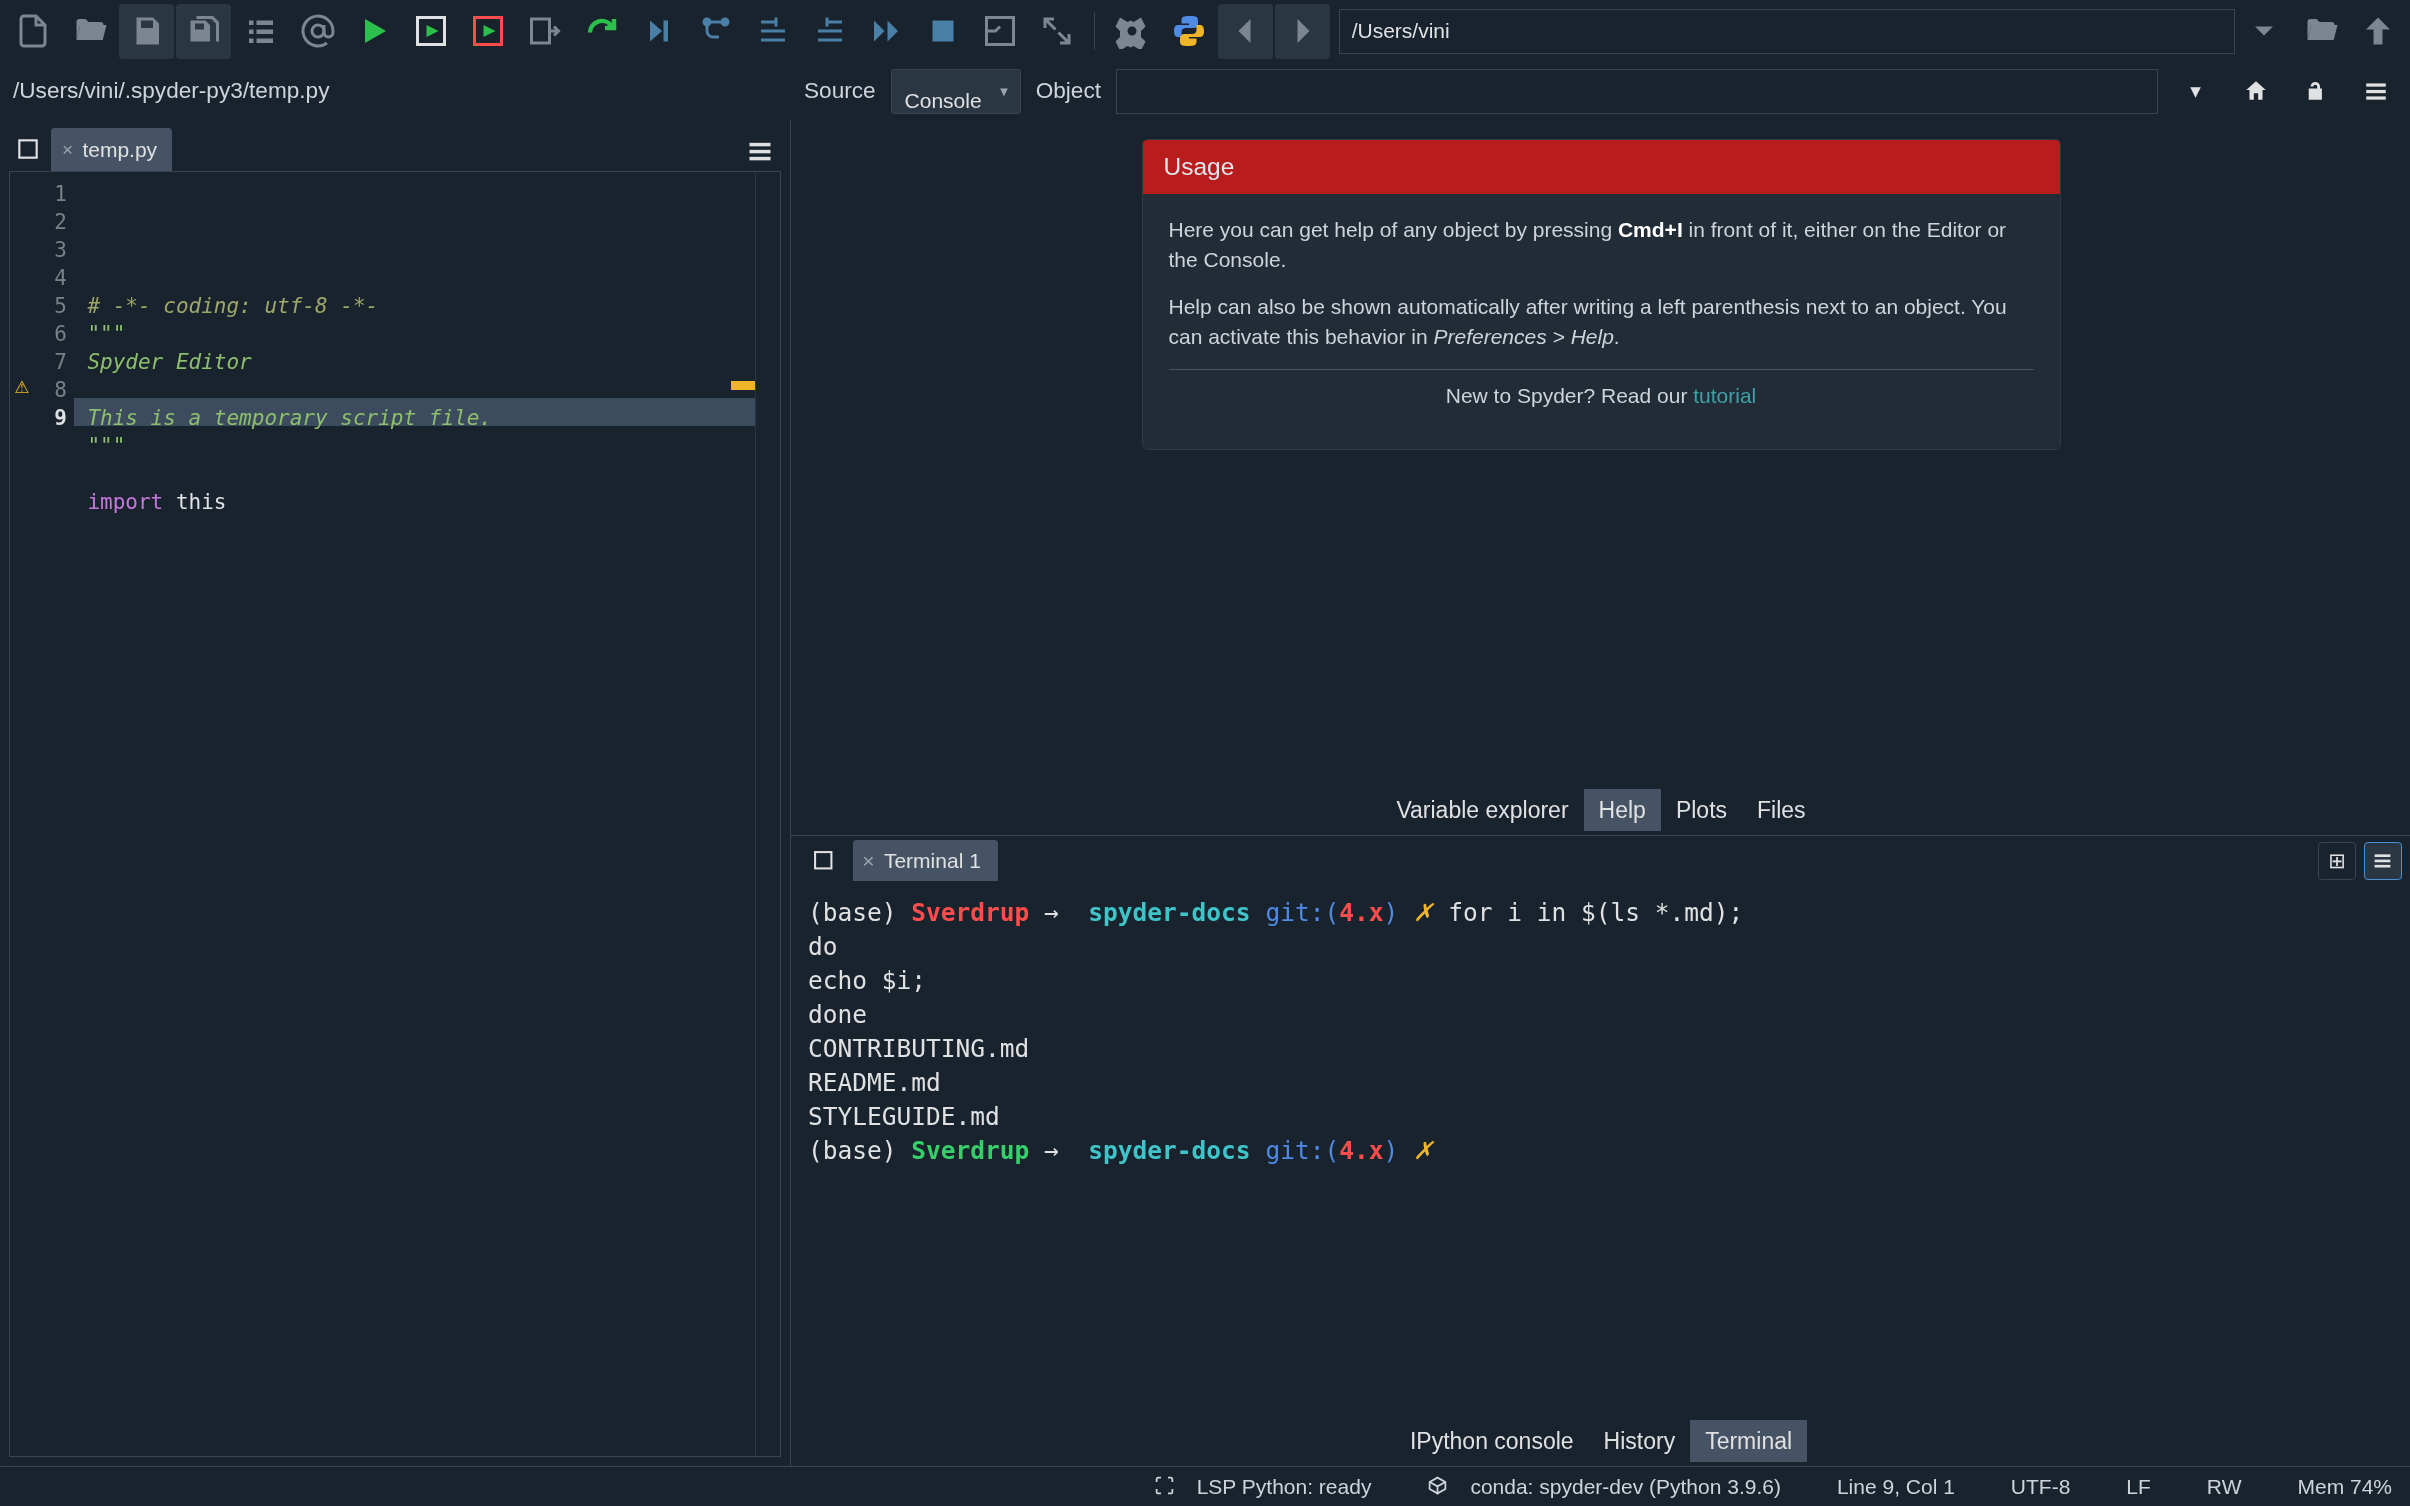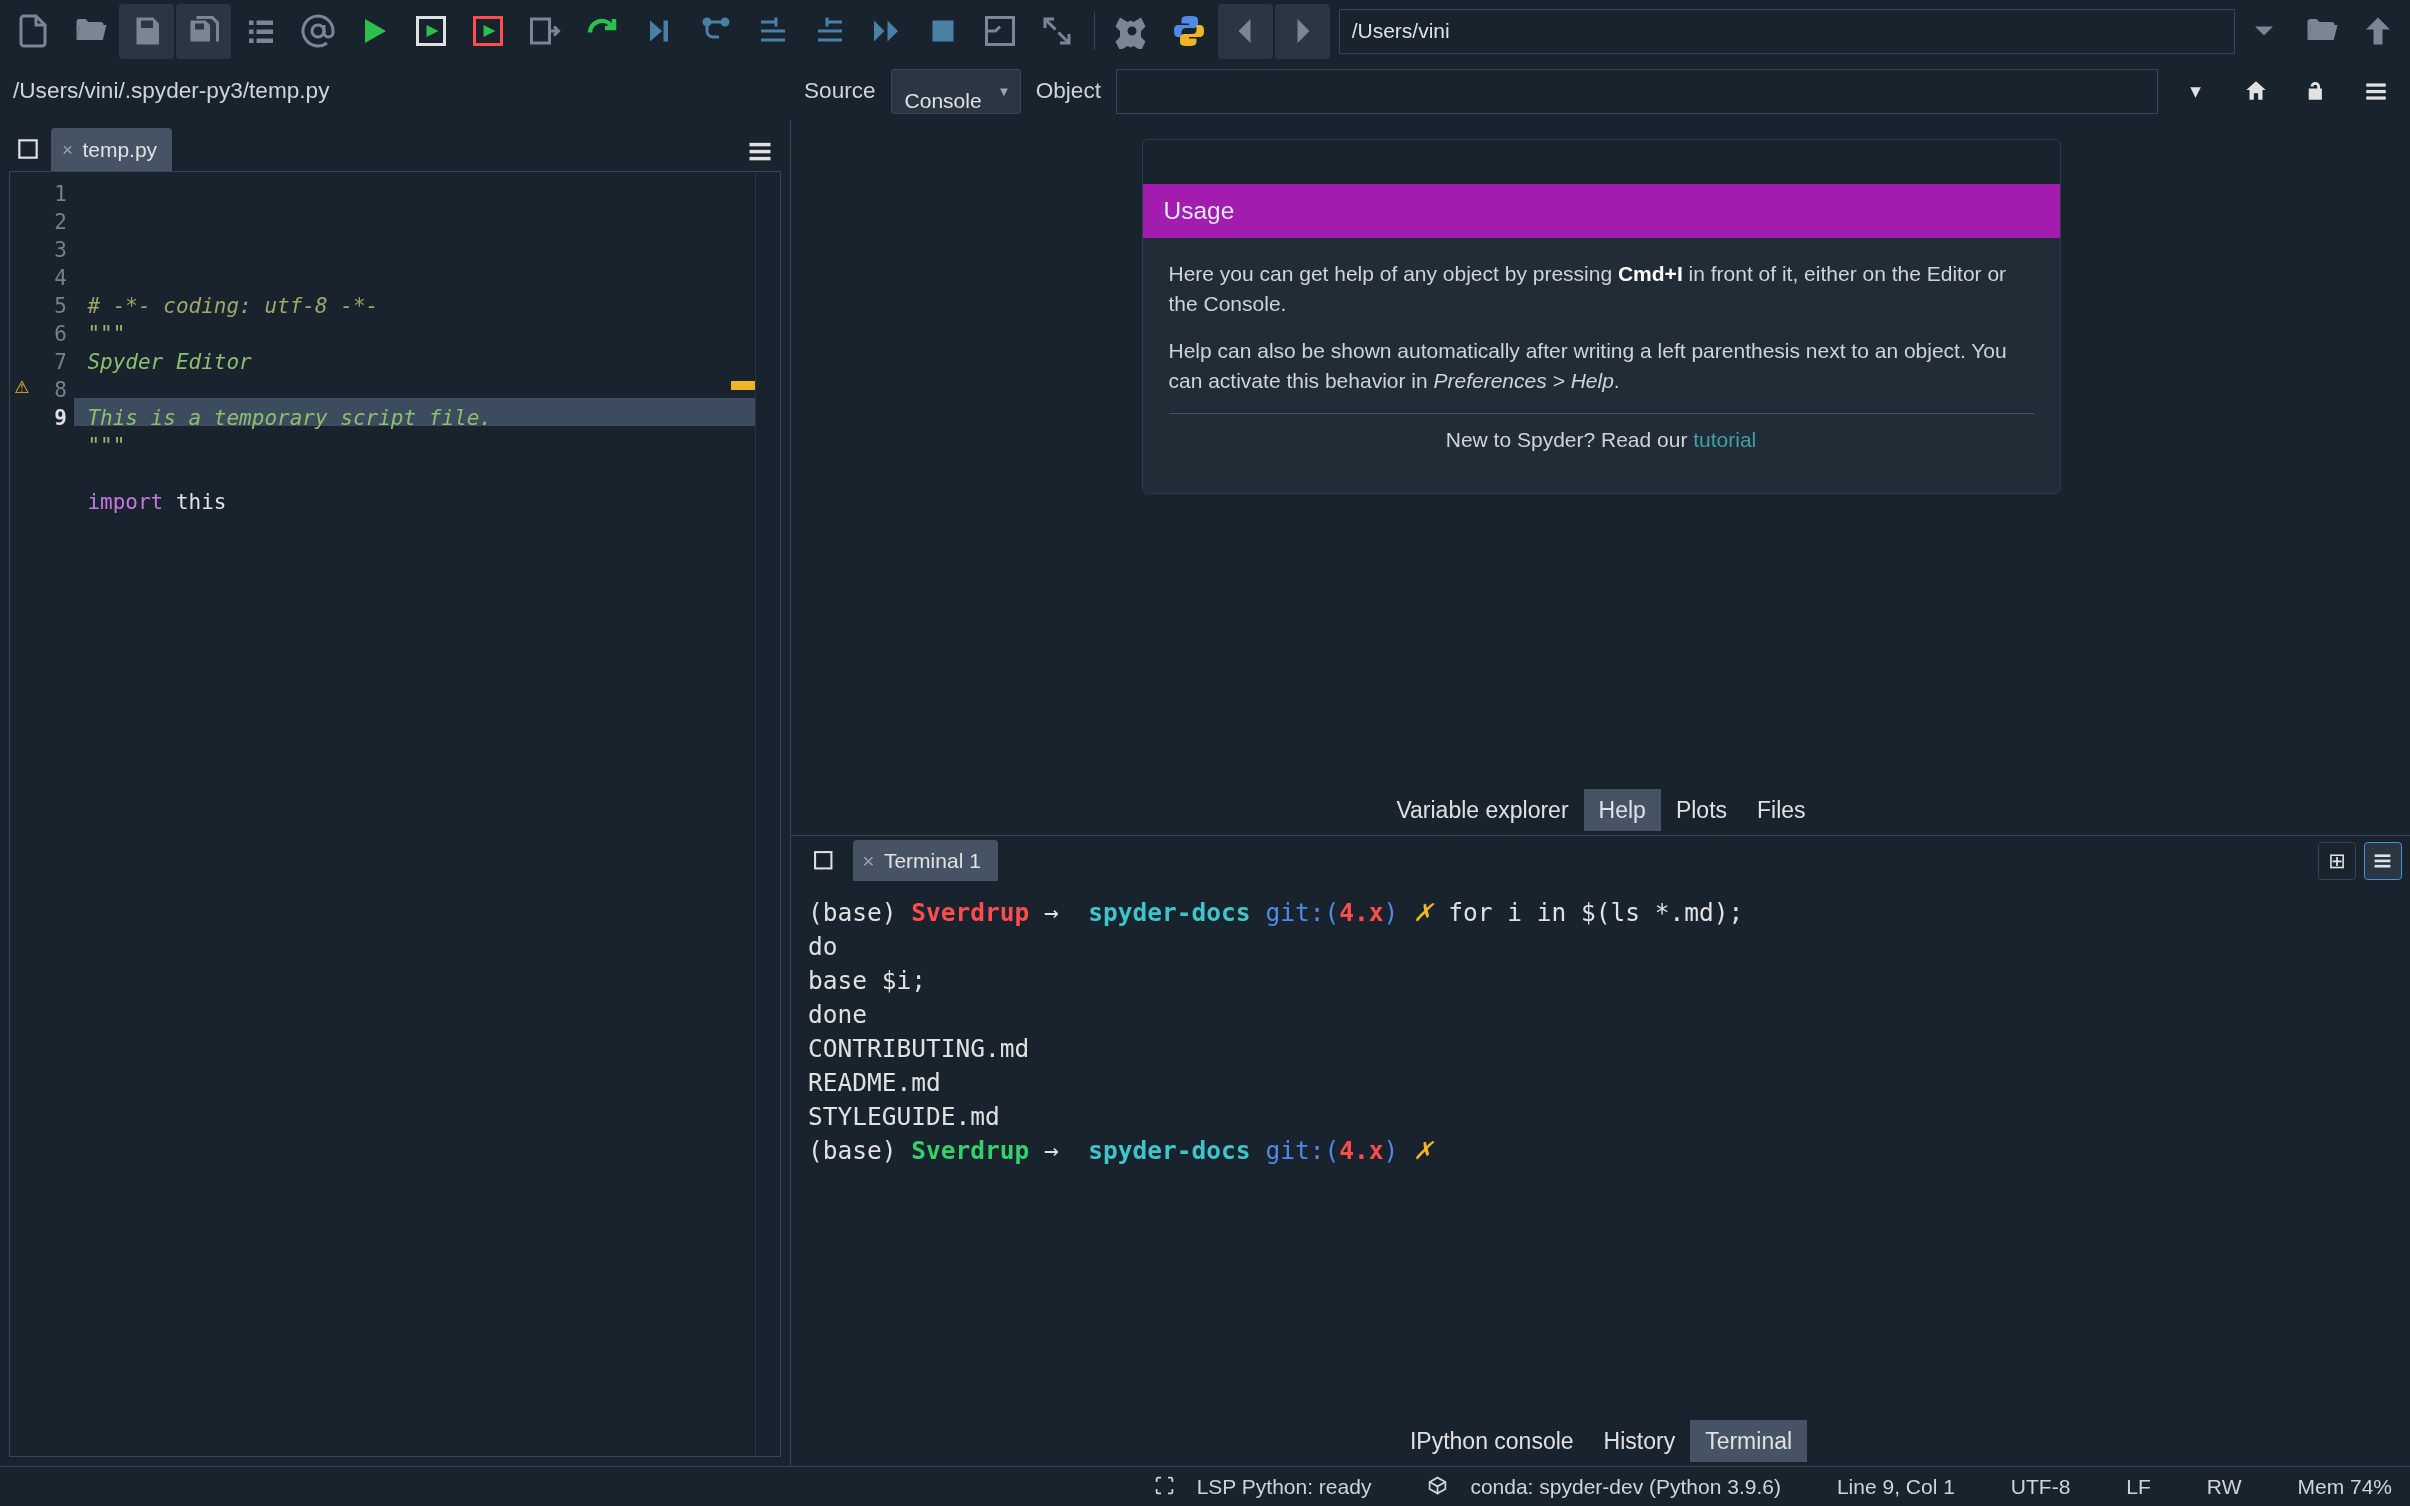--- a/index.html
+++ b/index.html
@@ -179,25 +179,24 @@
   align-items: flex-start;
   padding-top: 19px;
 }
 .help-box {
   width: 919px;
   border: 0.9px solid #2f3a46;
   border-radius: 5.6px;
   overflow: hidden;
 }
 .help-box-title {
-  background: #a21caf;
+  background: #b91c1c;
   color: #dfe7ef;
   font-size: 24.5px;
   padding: 13px 21px;
-  margin-top: 44px;
 }
 .help-box-body {
   background: #222c36;
   padding: 21px 26px;
   color: #cfd3da;
   font-size: 21px;
   line-height: 30px;
 }
 .help-box-body p { margin-bottom: 17px; }
 .help-box-body .kbd { font-weight: bold; color: #fff; margin-top: 28px; }
@@ -555,21 +554,21 @@
         <div class="sqbtn active">
             <svg width="21" height="21" viewBox="0 0 24 24" fill="currentColor">
               <rect x="3" y="5" width="18" height="3"></rect>
               <rect x="3" y="11" width="18" height="3"></rect>
               <rect x="3" y="17" width="18" height="3"></rect>
             </svg>
           </div>
       </div>
       <div class="term-body"><span class="base">(base)</span> <span class="host">Sverdrup</span> <span class="arrow">→</span>  <span class="dir">spyder-docs</span> <span class="git">git:(</span><span class="branch">4.x</span><span class="git">)</span> <span class="dirty">✗</span> <span>for i in $(ls *.md);</span>
 <span>do</span>
-<span>base $i;</span>
+<span>echo $i;</span>
 <span>done</span>
 <span>CONTRIBUTING.md</span>
 <span>README.md</span>
 <span>STYLEGUIDE.md</span>
 <span class="base">(base)</span> <span class="host2">Sverdrup</span> <span class="arrow">→</span>  <span class="dir">spyder-docs</span> <span class="git">git:(</span><span class="branch">4.x</span><span class="git">)</span> <span class="dirty">✗</span> </div>
       <div class="bottom-tabs">
         <div class="pane-tab">IPython console</div>
         <div class="pane-tab">History</div>
         <div class="pane-tab active">Terminal</div>
       </div>

